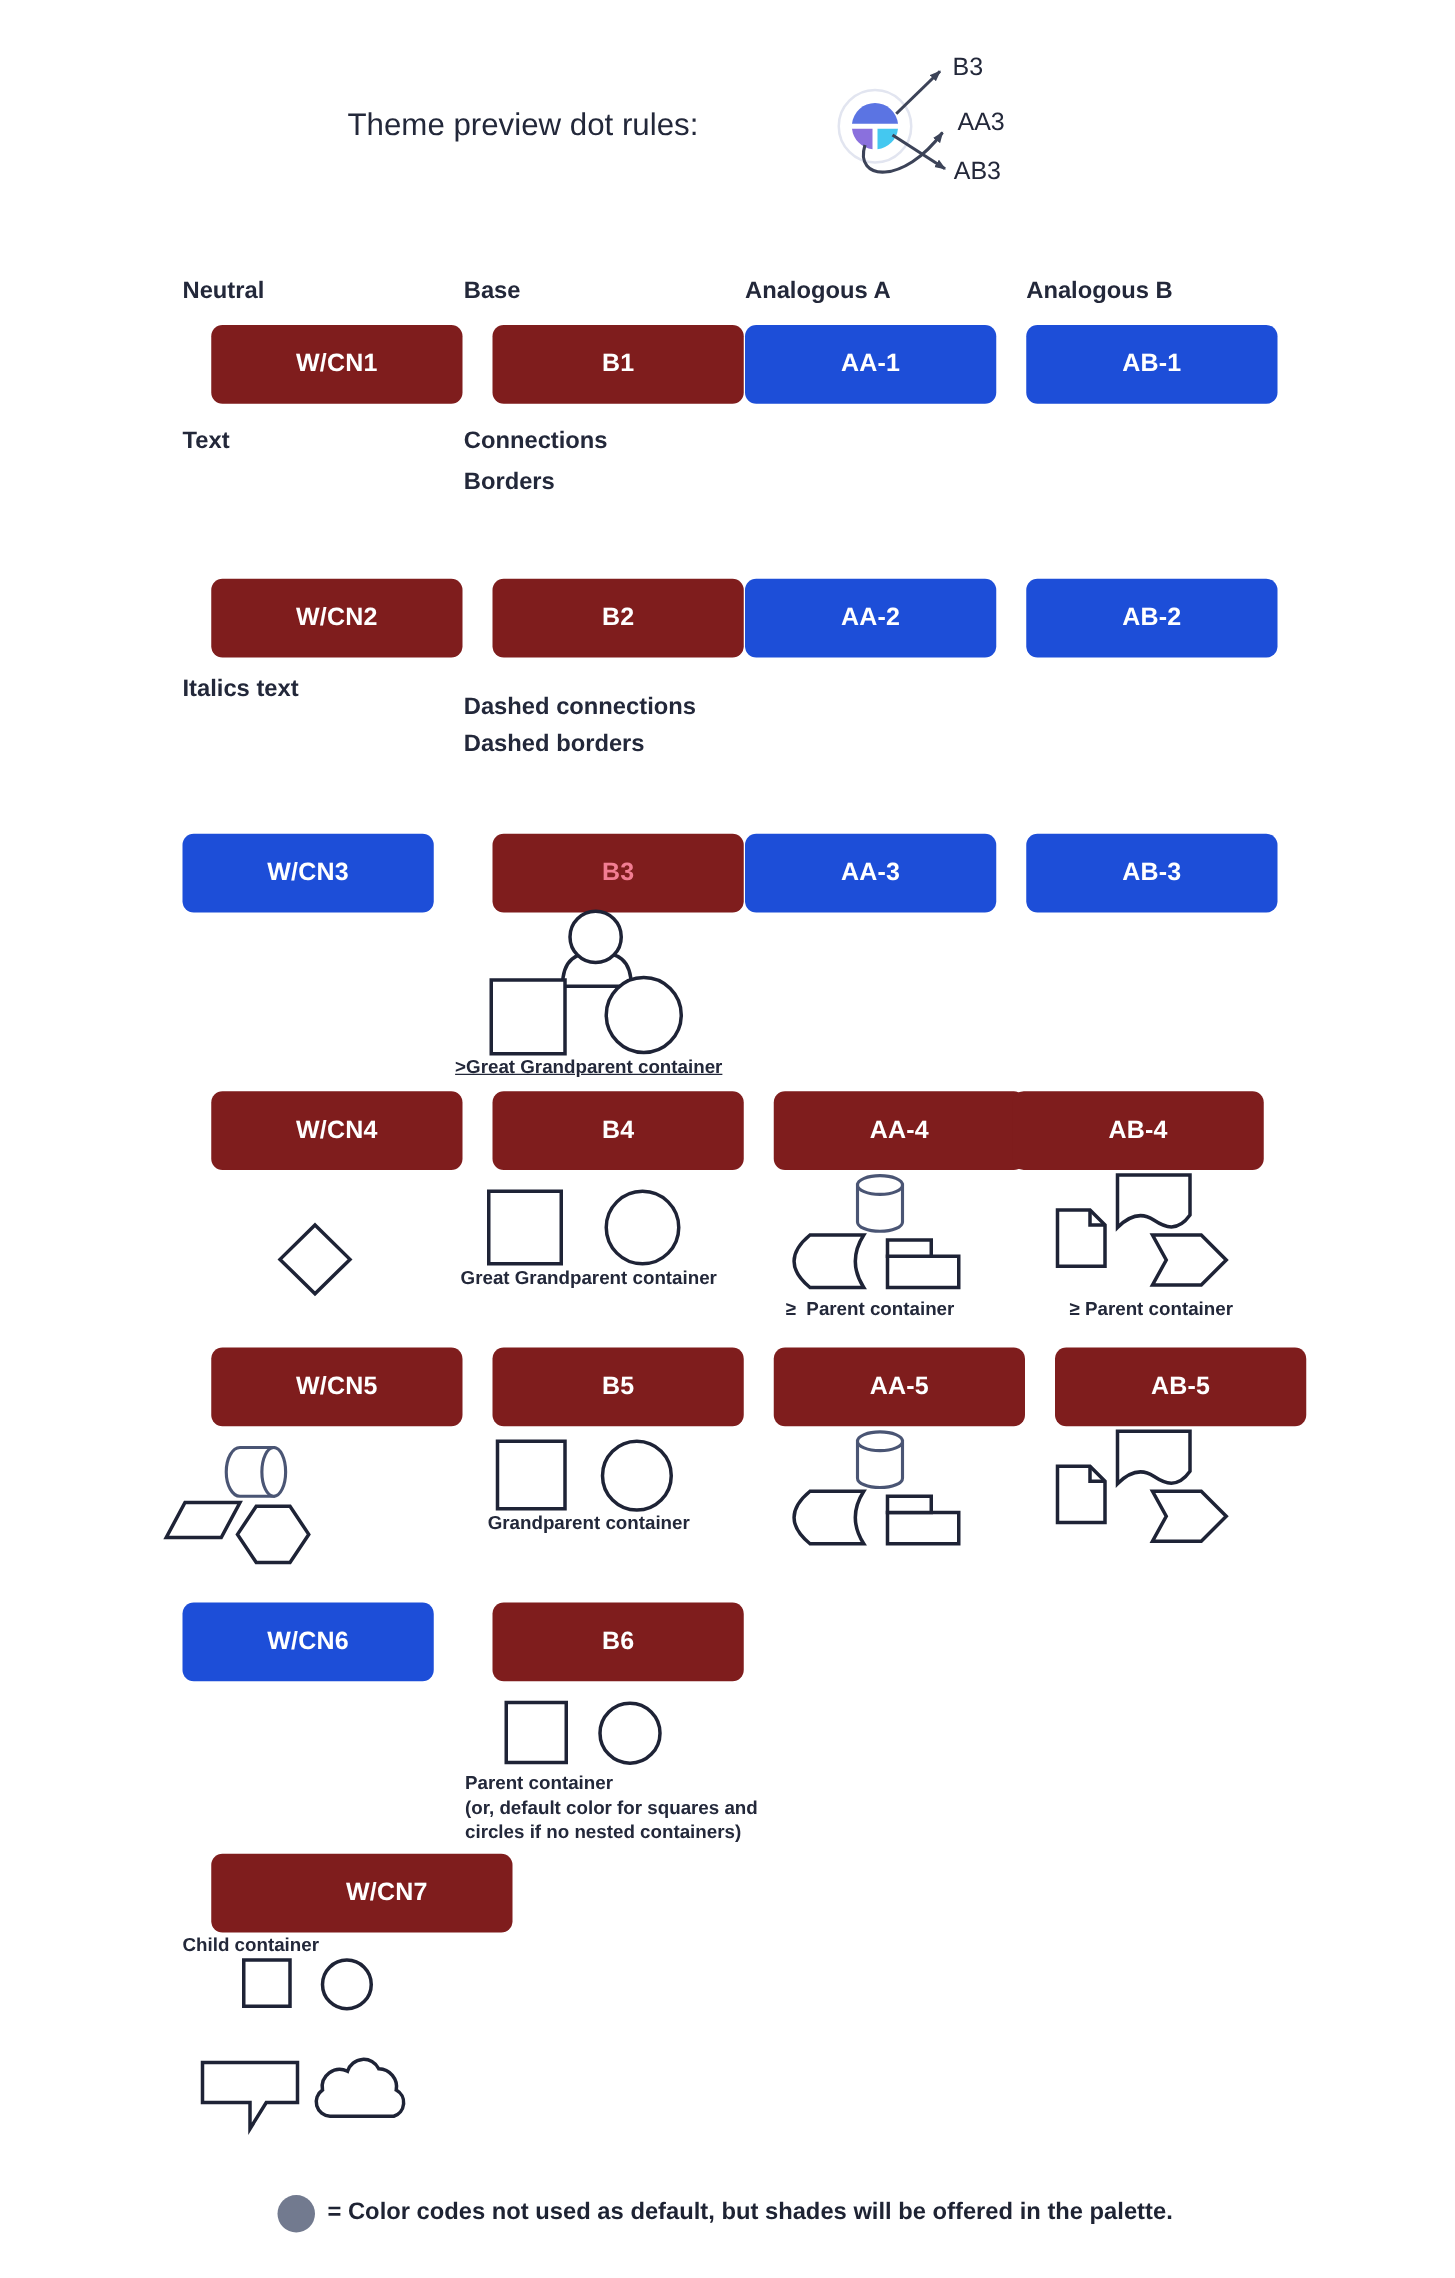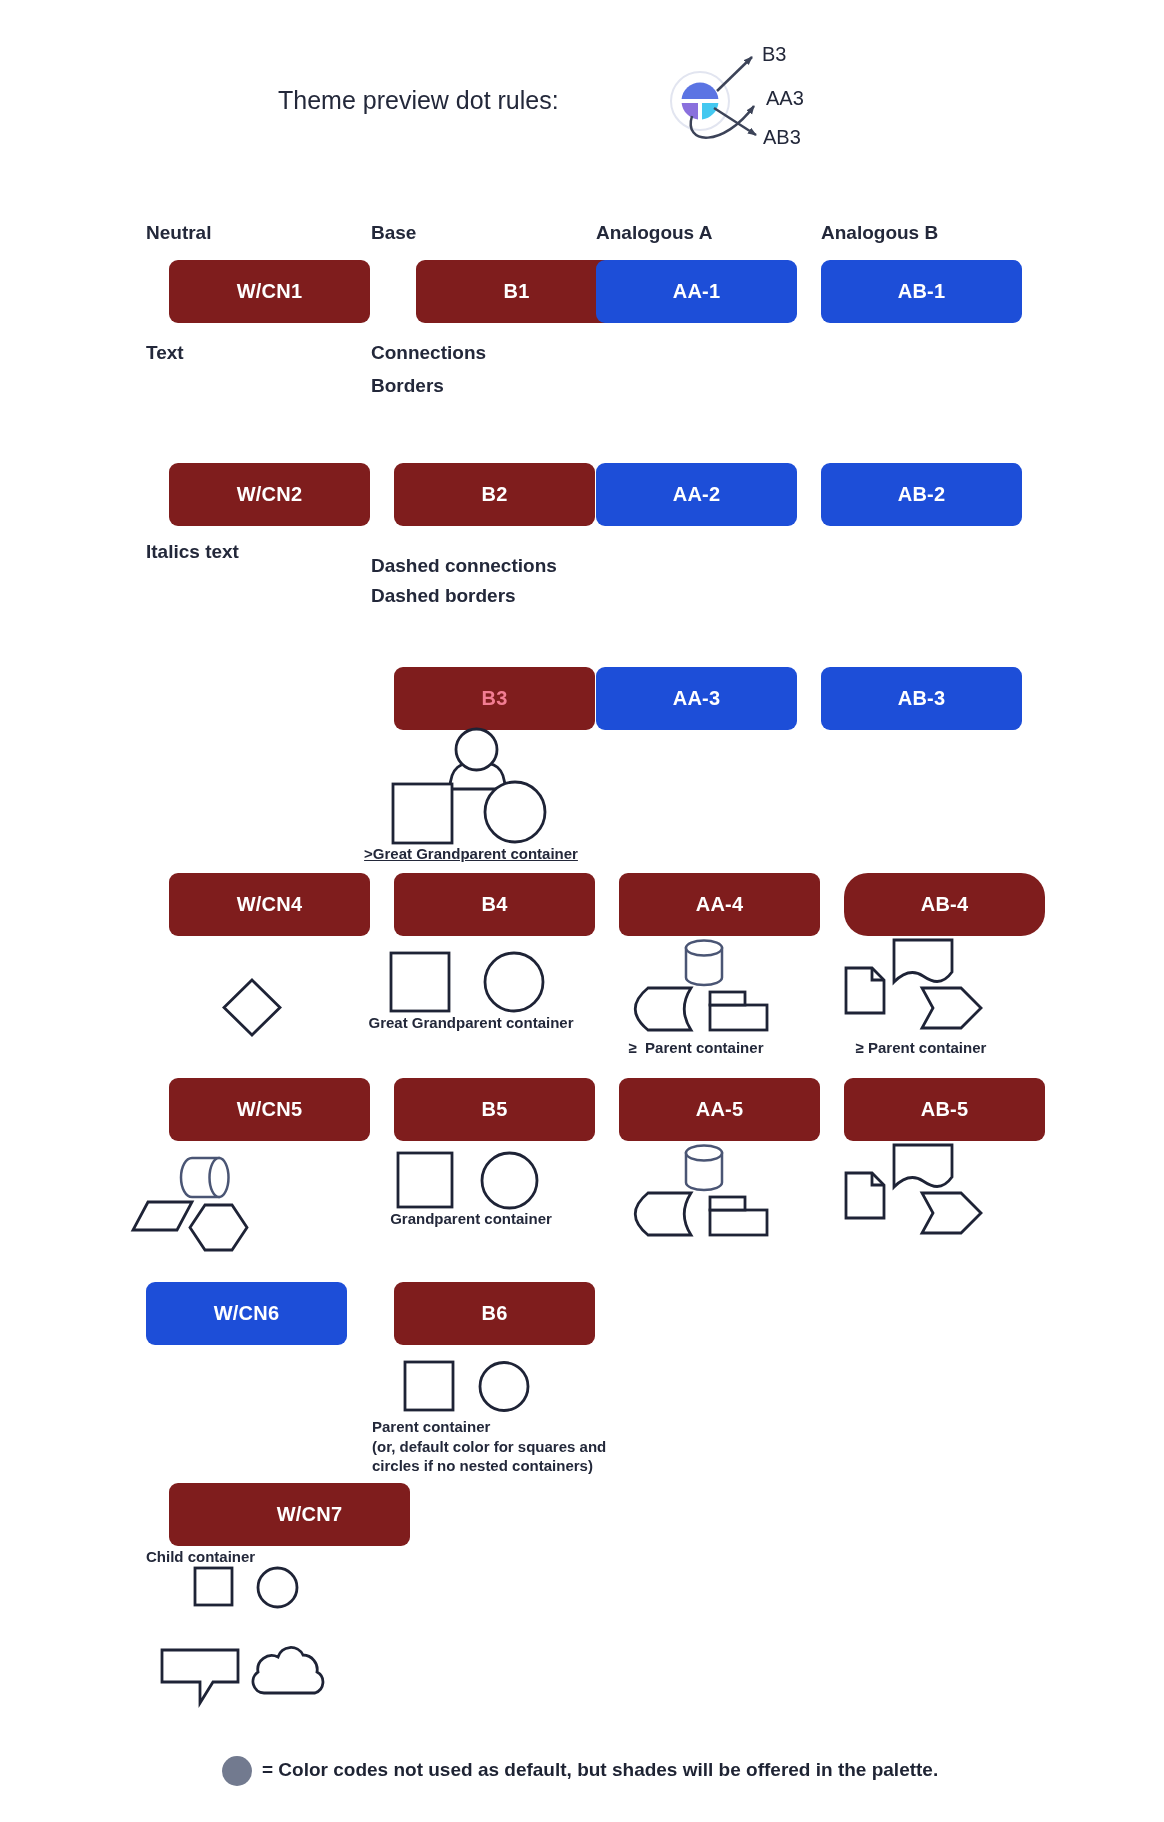--- a/index.html
+++ b/index.html
@@ -52,51 +52,52 @@
   <span class="dotlabel" style="left:762px;top:43px;">B3</span>
   <span class="dotlabel" style="left:766px;top:87px;">AA3</span>
   <span class="dotlabel" style="left:763px;top:126px;">AB3</span>
 
   <div class="cap lg center" style="left:146px;top:221px;">Neutral</div>
   <div class="cap lg center" style="left:371px;top:221px;">Base</div>
   <div class="cap lg center" style="left:596px;top:221px;">Analogous A</div>
   <div class="cap lg center" style="left:821px;top:221px;">Analogous B</div>
 
   <div class="btn dark" style="left:146px;top:260px;">W/CN1</div>
-  <div class="btn dark" style="left:393px;top:260px;">B1</div>
+  <div class="btn dark" style="left:371px;top:260px;">B1</div>
   <div class="btn gray" style="left:596px;top:260px;">AA-1</div>
   <div class="btn gray" style="left:821px;top:260px;">AB-1</div>
   <div class="cap lg center" style="left:146px;top:341px;">Text</div>
   <div class="cap lg center" style="left:371px;top:341px;">Connections</div>
   <div class="cap lg center" style="left:371px;top:374px;">Borders</div>
 
   <div class="btn dark" style="left:146px;top:463px;">W/CN2</div>
   <div class="btn dark" style="left:371px;top:463px;">B2</div>
   <div class="btn gray" style="left:596px;top:463px;">AA-2</div>
   <div class="btn gray" style="left:821px;top:463px;">AB-2</div>
   <div class="cap lg center" style="left:146px;top:540px;">Italics text</div>
   <div class="cap lg" style="left:371px;top:554px;">Dashed connections</div>
   <div class="cap lg" style="left:371px;top:584px;">Dashed borders</div>
 
+  <div class="btn gray" style="left:146px;top:667px;">W/CN3</div>
   <div class="btn dark pink" style="left:371px;top:667px;">B3</div>
   <div class="btn gray" style="left:596px;top:667px;">AA-3</div>
   <div class="btn gray" style="left:821px;top:667px;">AB-3</div>
 
   <svg style="left:370px;top:722px;" width="220" height="125" viewBox="0 0 220 125">
     <path class="shape" d="M80,67 C80,45 91,40 107.5,40 C124,40 135,45 135,67 Z"></path>
     <circle class="shape" cx="106.5" cy="27.5" r="20.5"></circle>
     <circle class="shape" cx="145" cy="90" r="30"></circle>
     <rect class="shape" x="23" y="62" width="59" height="59"></rect>
   </svg>
   <div class="cap sm wide" style="left:350px;top:845px;text-decoration:underline;">&gt;Great Grandparent container</div>
 
   <div class="btn dark" style="left:146px;top:873px;">W/CN4</div>
   <div class="btn dark" style="left:371px;top:873px;">B4</div>
   <div class="btn dark" style="left:596px;top:873px;">AA-4</div>
-  <div class="btn dark" style="left:821px;top:873px;border-radius:24px;">AB-4</div>
+  <div class="btn dark" style="left:787px;top:873px;">AB-4</div>
 
   <svg style="left:196px;top:975px;" width="112" height="66" viewBox="0 0 112 66">
     <path class="shape" d="M56,5 L84,32.5 L56,60 L28,32.5 Z"></path>
   </svg>
 
   <svg style="left:371px;top:940px;" width="200" height="92" viewBox="0 0 200 92">
     <rect class="shape" x="20" y="13" width="58" height="58"></rect>
     <circle class="shape" cx="143" cy="42" r="29"></circle>
   </svg>
   <div class="cap sm wide" style="left:350px;top:1014px;">Great Grandparent container</div>

